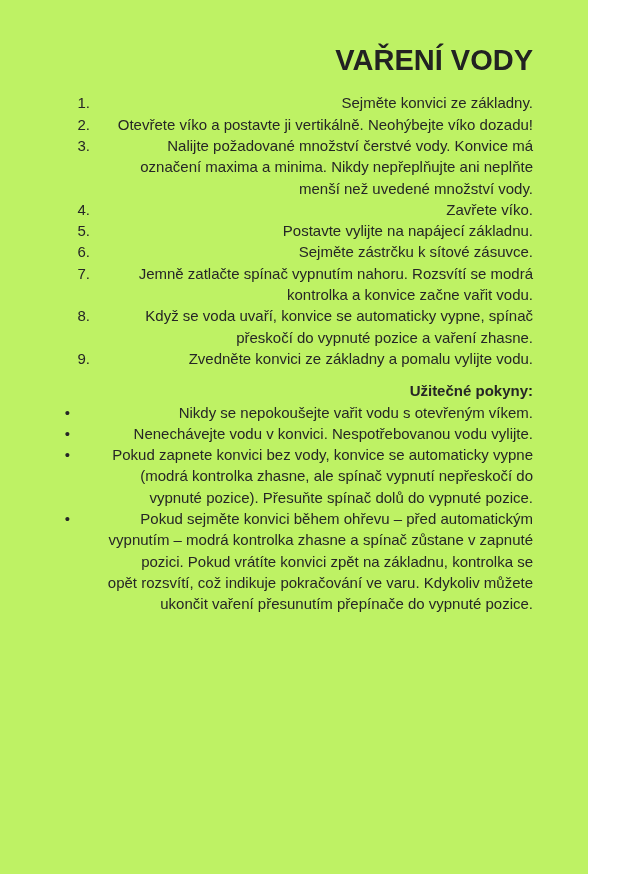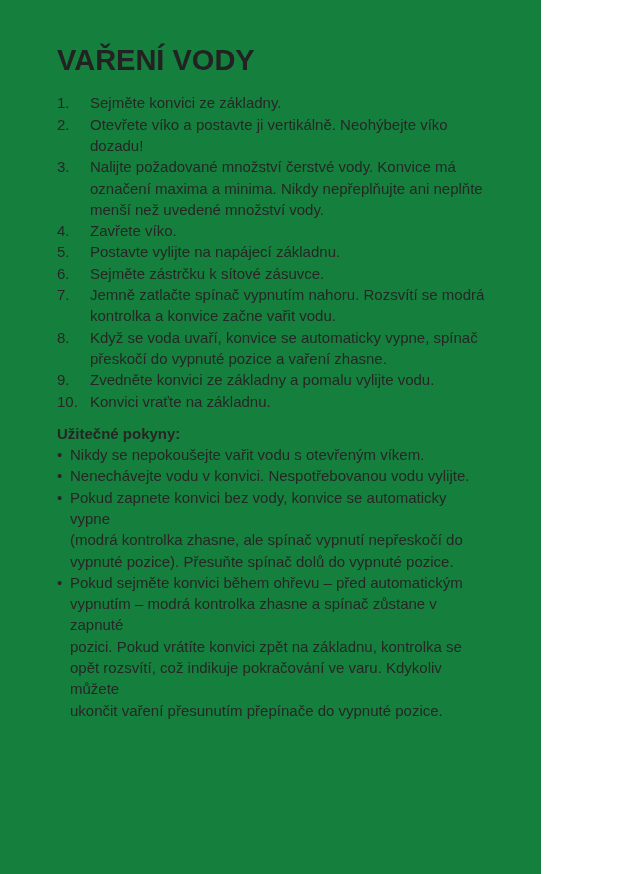--- a/index.html
+++ b/index.html
@@ -9,24 +9,25 @@
   }
   body {
     width: 620px;
     height: 874px;
     font-family: "Liberation Sans", sans-serif;
     color: #262626;
     overflow: hidden;
   }
   .page {
     box-sizing: border-box;
-    width: 541px;
+    width: 588px;
     height: 874px;
     padding: 44px 55px 0 57px;
-    background: #15803d;
+    background: #bef264;
+    text-align: right;
   }
   .doc-title {
     font-size: 29px;
     font-weight: bold;
     line-height: 1.15;
     margin: 0 0 15px 0;
     color: #222222;
   }
   .steps {
     font-size: 15px;
@@ -109,24 +110,20 @@
       </div>
     <div class="step">
         <span class="num">8.</span>
         <span class="txt">Když se voda uvaří, konvice se automaticky vypne, spínač
 přeskočí do vypnuté pozice a vaření zhasne.</span>
       </div>
     <div class="step">
         <span class="num">9.</span>
         <span class="txt">Zvedněte konvici ze základny a pomalu vylijte vodu.</span>
       </div>
-    <div class="step">
-        <span class="num">10.</span>
-        <span class="txt">Konvici vraťte na základnu.</span>
-      </div>
   </div>
 
   <div class="tips">
     <div class="tips-title">Užitečné pokyny:</div>
     <div class="tip">
         <span class="bullet">•</span>
         <span class="txt">Nikdy se nepokoušejte vařit vodu s otevřeným víkem.</span>
       </div>
     <div class="tip">
         <span class="bullet">•</span>

